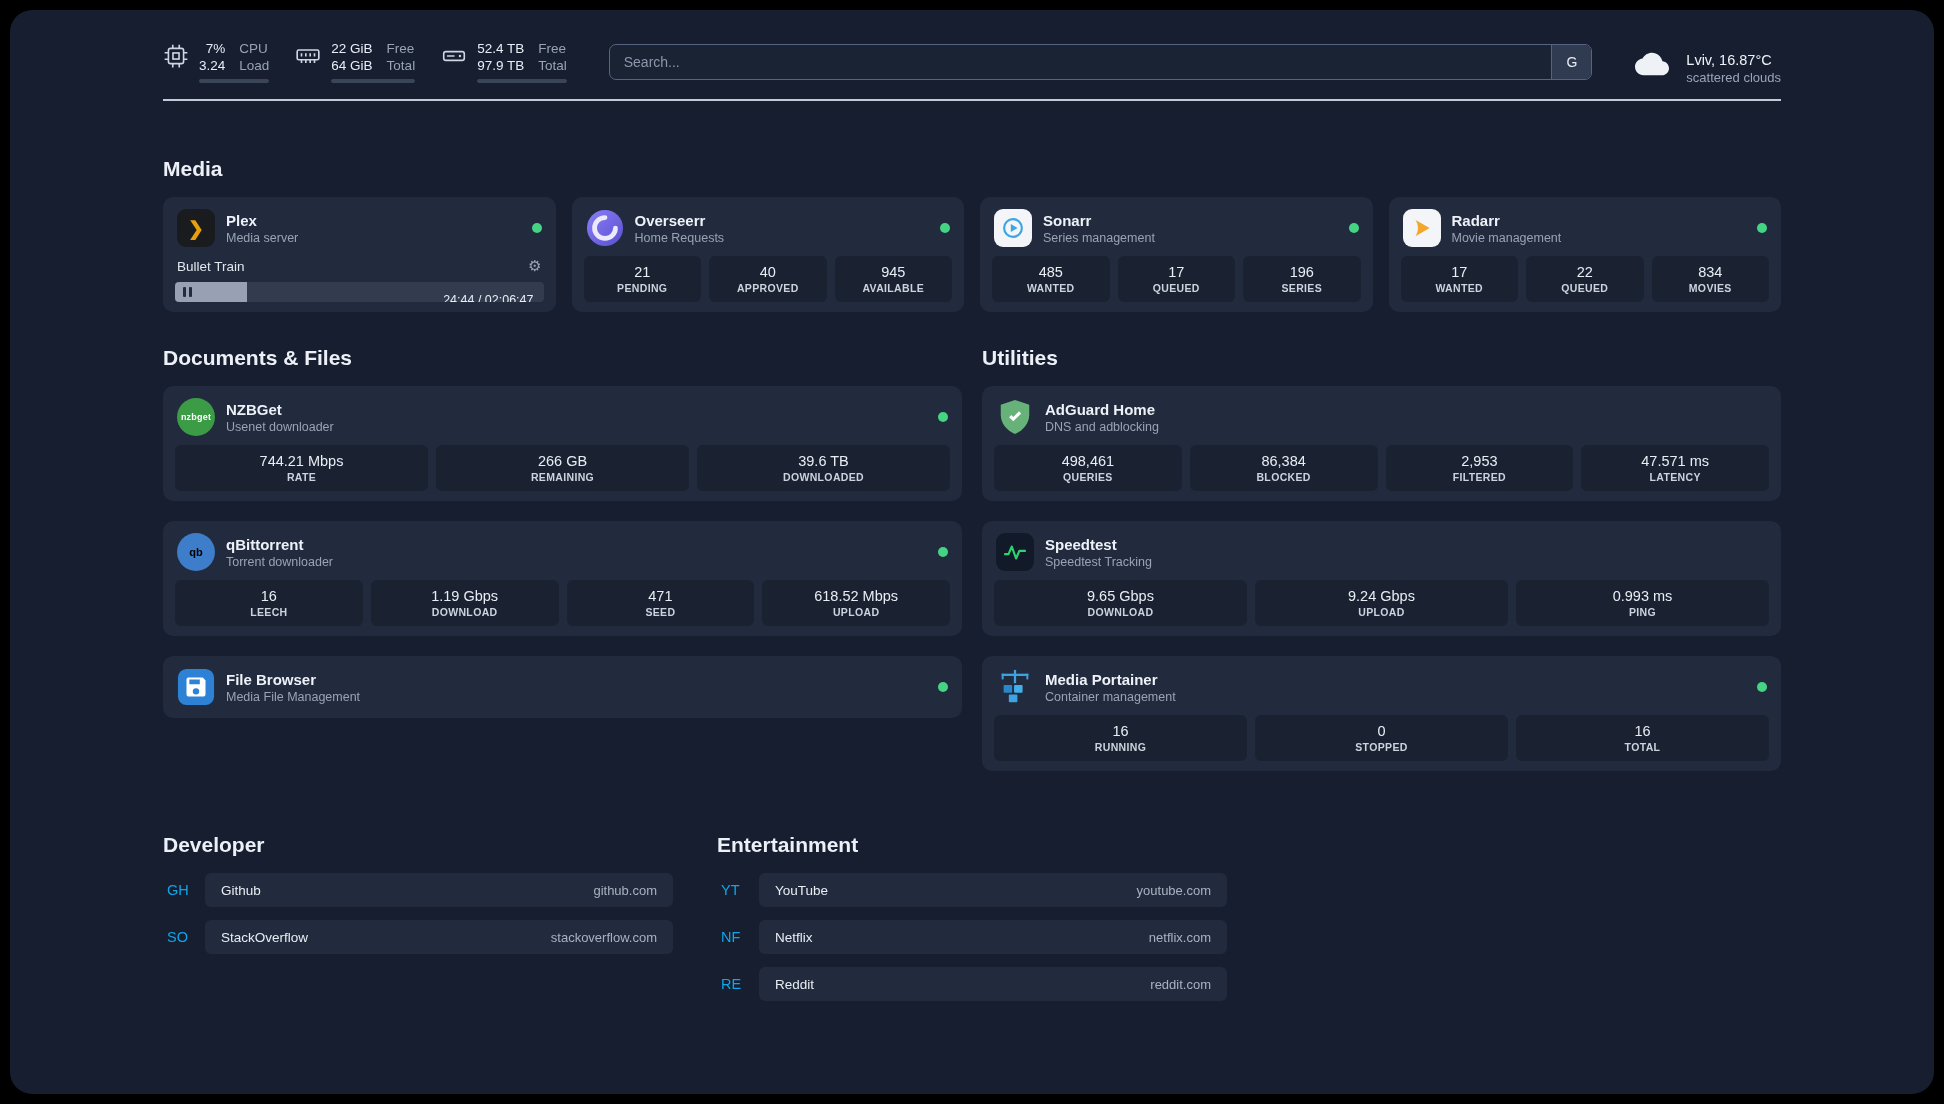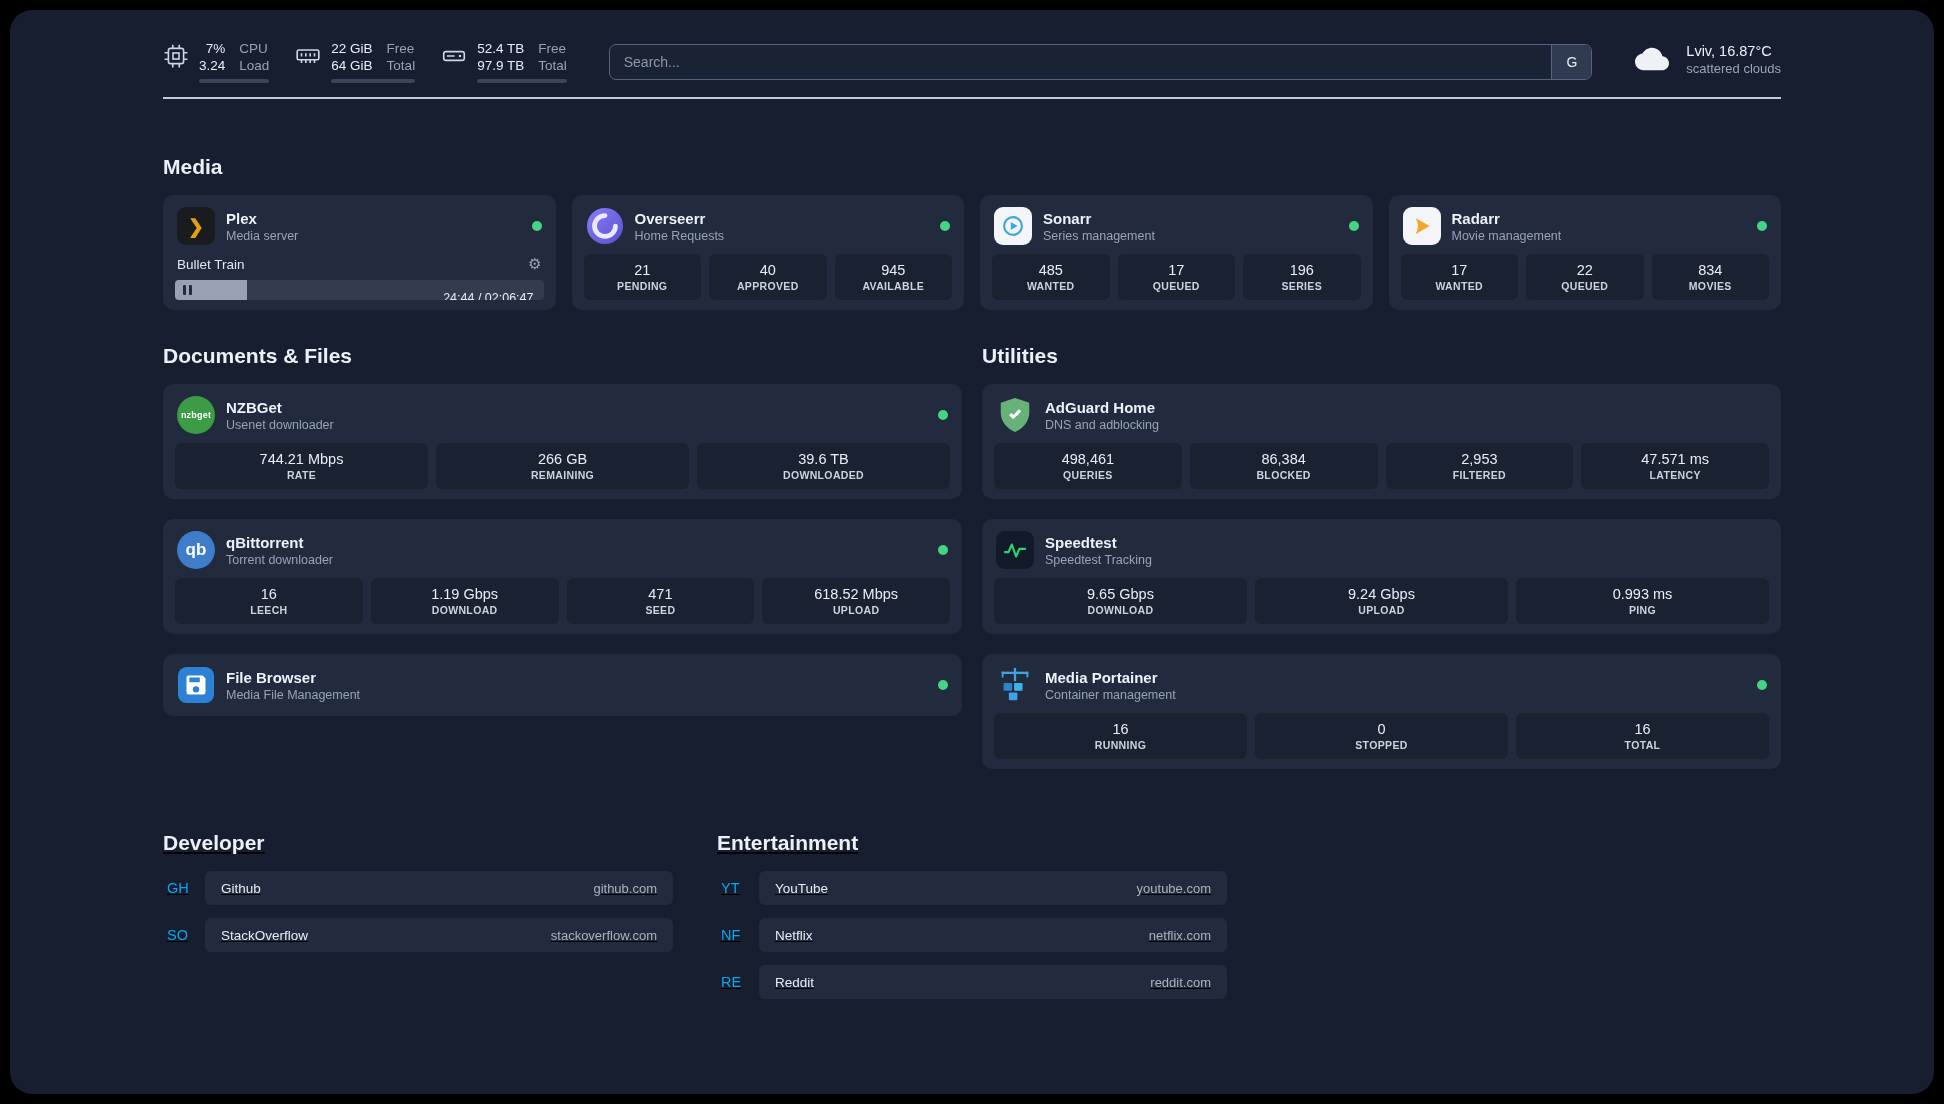--- a/index.html
+++ b/index.html
@@ -22,21 +22,21 @@
   .searchbox { flex:1; display:flex; align-items:stretch; height:36px; margin:4px 38px 0 16px;
     border:1px solid #566382; border-radius:7px; background:#1a2334; overflow:hidden; }
   .search-input { flex:1; background:transparent; border:0; outline:none; color:#e2e8f1; padding:0 14px; font-size:14px; }
   .search-input::placeholder { color:#8d97ab; }
   .search-btn { width:40px; background:#303b52; color:#e8edf4; display:flex; align-items:center;
     justify-content:center; font-size:14px; border-left:1px solid #566382; cursor:pointer; }
 
   .weather { display:flex; align-items:center; gap:12px; margin-top:2px; }
   .weather-icon { width:44px; height:34px; color:#eef2f7; }
   .weather-icon svg { width:100%; height:100%; }
-  .weather-loc { font-size:14.5px; color:#eef2f7; line-height:19px; }
+  .weather-loc { font-size:14.5px; color:#eef2f7; line-height:19px;margin-top:9px; }
   .weather-cond { font-size:13px; color:#9aa5b8; }
 
   .divider { border:0; border-top:2px solid rgba(226,233,242,.85); margin-top:14px; }
 
   
   .section-title { font-size:21px; font-weight:600; color:#edf1f7; }
   .mt-media { margin:56px 0 16px; }
   .mt-block { margin:0 0 16px; }
   .grid-media { display:grid; grid-template-columns:repeat(4,1fr); gap:16px; }
   .two-col { display:grid; grid-template-columns:1fr 1fr; gap:20px; margin-top:34px; align-items:start; }
@@ -47,21 +47,21 @@
   .card-head.no-stats { padding-bottom:2px; }
   .app-icon { width:38px; height:38px; border-radius:9px; flex:none; display:flex;
     align-items:center; justify-content:center; overflow:hidden; }
   .app-icon svg { width:100%; height:100%; }
   .icon-plex { background:#1a1b1e; }
   .glyph-plex { color:#e5a00d; font-size:19px; font-weight:700; }
   .icon-circle { border-radius:50%; }
   .icon-nzbget { background:#3c9c46; }
   .glyph-nzbget { color:#fff; font-size:9px; font-weight:700; letter-spacing:.2px; }
   .icon-qb { background:#3d7dca; }
-  .glyph-qb { color:#ffffff; font-size:17px; font-weight:700; }
+  .glyph-qb { color:#000000; font-size:11px; font-weight:700; }
   .icon-white { background:#f3f5f8; }
   .icon-white svg { width:26px; height:26px; }
   .icon-flat svg { width:38px; height:38px; }
   .icon-speedtest { background:#121a29; }
   .icon-speedtest svg { width:26px; height:26px; }
   .card-titles { min-width:0; }
   .card-name { font-size:15px; font-weight:600; color:#eef2f8; line-height:19px; }
   .card-sub { font-size:12.5px; color:#99a3b6; line-height:16px; }
   .status-dot { width:10px; height:10px; border-radius:50%; background:#45d483; margin-left:auto; flex:none; }
 
@@ -74,21 +74,21 @@
   .plex-media-row { display:flex; align-items:center; justify-content:space-between;
     font-size:13.5px; color:#e2e7ef; padding:1px 2px 7px; }
   .gear { color:#98a2b4; font-size:15px; cursor:pointer; }
   .plex-bar { position:relative; height:20px; background:#333c4e; border-radius:4px; overflow:hidden; }
   .plex-fill { position:absolute; left:0; top:0; bottom:0; background:#97a1b3; }
   .plex-pause { position:absolute; left:8px; top:5px; display:flex; gap:3px; }
   .plex-pause i { display:block; width:3px; height:10px; background:#232c3d; border-radius:1px; }
   .plex-time { position:absolute; right:10px; top:8px; line-height:20px; font-size:12.5px; color:#e8ecf3; }
 
   
-  .bookmarks { display:grid; grid-template-columns:repeat(3,1fr); gap:44px; margin-top:62px;text-decoration:underline; }
+  .bookmarks { display:grid; grid-template-columns:repeat(3,1fr); gap:44px; margin-top:62px; }
   .bm-row { display:flex; align-items:center; margin-bottom:13px; }
   .bm-abbr { width:42px; font-size:14.5px; color:#0ea5e9; padding-left:4px; flex:none; }
   .bm-pill { flex:1; height:34px; background:#212b3d; border-radius:6px; display:flex; align-items:center;
     justify-content:space-between; padding:0 16px; cursor:pointer; }
   .bm-name { font-size:13.5px; color:#e9edf4; }
   .bm-url { font-size:13px; color:#a9b2c1; }
 </style>
 </head>
 <body>
 

